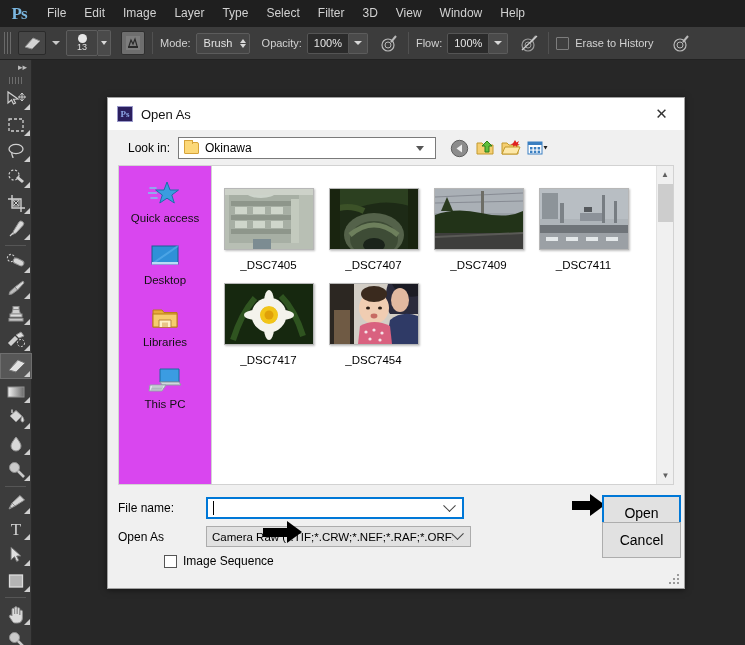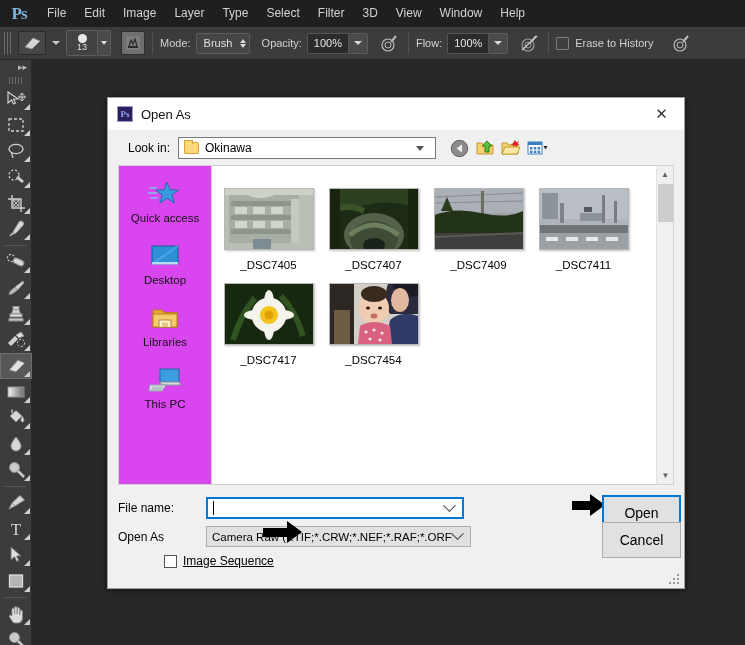--- a/index.html
+++ b/index.html
@@ -207,21 +207,21 @@
   .dlg-btn {
     position:absolute; width:79px; height:36px; background:#e1e1e1;
     border:1px solid #adadad; font-size:14px; color:#000;
     display:flex;align-items:center;justify-content:center;
   }
   #btn-open { left:602px; top:495px; border:2px solid #0078d7; }
   #btn-cancel { left:602px; top:522px; }
 
   #imgseq-row { display:flex; align-items:center; margin-left:46px; margin-top:4px; }
   #imgseq-box { width:13px;height:13px;background:#fff;border:1px solid #555;margin-right:6px; }
-  #imgseq-label { font-size:12px;text-decoration:underline; }
+  #imgseq-label { font-size:12px; }
 
   #resize-grip { position:absolute; right:3px; bottom:3px; width:12px; height:12px;
     background:
       radial-gradient(circle 1px at 9px 2px,#9a9a9a 99%,transparent),
       radial-gradient(circle 1px at 5px 6px,#9a9a9a 99%,transparent),
       radial-gradient(circle 1px at 9px 6px,#9a9a9a 99%,transparent),
       radial-gradient(circle 1px at 1px 10px,#9a9a9a 99%,transparent),
       radial-gradient(circle 1px at 5px 10px,#9a9a9a 99%,transparent),
       radial-gradient(circle 1px at 9px 10px,#9a9a9a 99%,transparent);
   }

